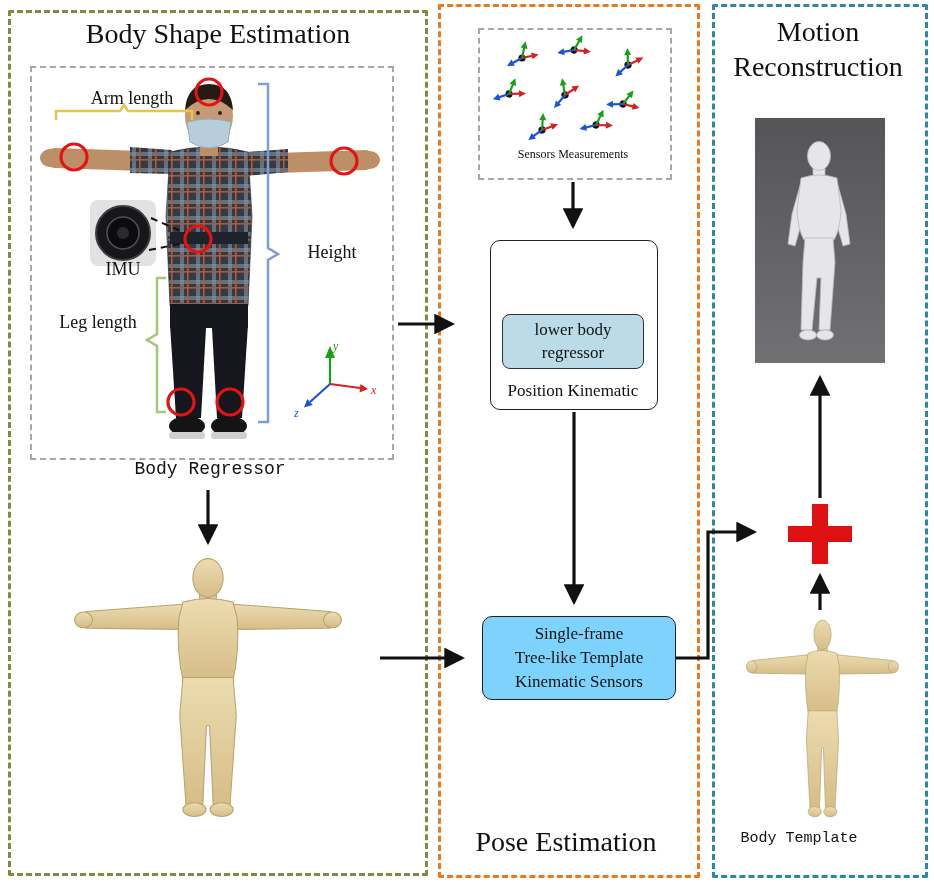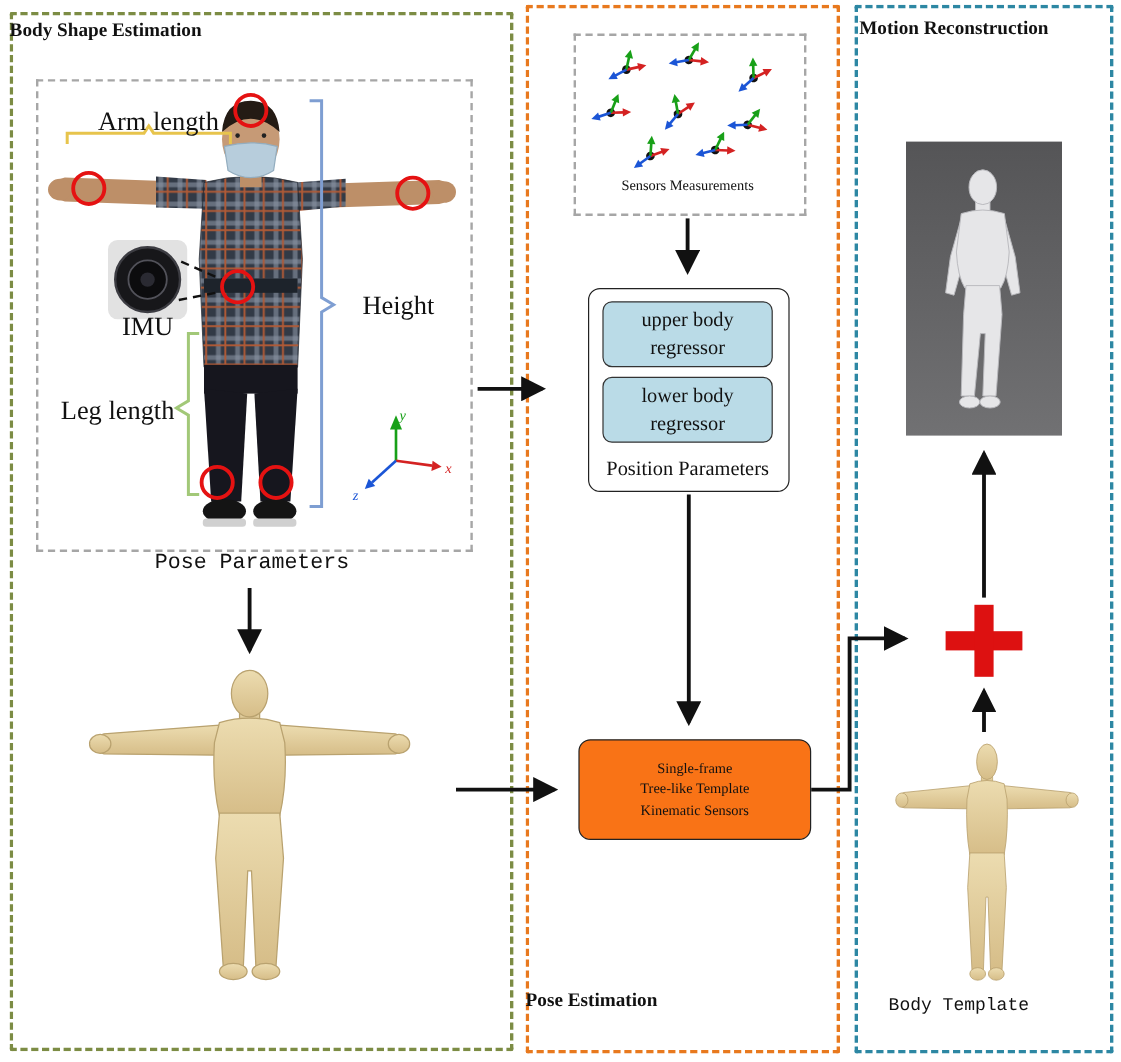--- a/index.html
+++ b/index.html
@@ -3,31 +3,31 @@
 <meta charset="utf-8">
 <style>
   html,body{margin:0;padding:0;background:#fff;}
   #canvas{position:relative;width:934px;height:885px;background:#fff;
           font-family:"Liberation Serif",serif;color:#111;overflow:hidden;}
   .abs{position:absolute;}
   .panel{position:absolute;border-style:dashed;border-width:3px;border-radius:2px;background:transparent;}
   .panel-green{border-color:#7c8c44;}
   .panel-orange{border-color:#e8791e;}
   .panel-blue{border-color:#2d87a3;}
-  .title{font-size:16px;font-weight:700;text-align:left;line-height:1.25;}
+  .title{font-size:28px;font-weight:400;text-align:center;line-height:1.25;}
   .mono-label{font-family:"Liberation Mono","DejaVu Sans Mono",monospace;font-size:18px;text-align:center;}
-  .anno{font-size:22px;text-align:center;}
+  .anno{font-size:18px;text-align:center;}
   .dash-box{position:absolute;border:2px dashed #a6a6a6;background:#fff;}
   .round-box{position:absolute;border:1.5px solid #222;border-radius:10px;background:#fff;}
   .sub-box{position:absolute;border:1px solid #333;border-radius:8px;background:#badbe7;
            display:flex;align-items:center;justify-content:center;text-align:center;
            font-size:17px;line-height:1.35;}
-  .solver-box{position:absolute;border:1.5px solid #222;border-radius:10px;background:#f97316;
+  .solver-box{position:absolute;border:1.5px solid #222;border-radius:10px;background:#7dd3fc;
            display:flex;flex-direction:column;align-items:center;justify-content:center;
-           font-size:12px;line-height:1.42;text-align:center;}
+           font-size:17px;line-height:1.42;text-align:center;}
   .caption{position:absolute;font-size:17px;text-align:center;}
   .fig-dark{position:absolute;background:linear-gradient(180deg,#555557 0%,#646466 55%,#717173 100%);}
   .plusbar{position:absolute;background:#dd1111;}
   svg{display:block;}
 </style>
 </head>
 <body>
 
 <div id="canvas">
 
@@ -130,23 +130,23 @@
       <polygon points="274,341.5 277.3,333 282.7,339" fill="#1b55d6"></polygon>
       <text x="303" y="284" font-size="12" font-style="italic" fill="#18a018">y</text>
       <text x="341" y="328" font-size="12" font-style="italic" fill="#d42222">x</text>
       <text x="264" y="351" font-size="12" font-style="italic" fill="#1b55d6">z</text>
     </g>
   </svg>
 
   <div class="abs anno" style="left:72px;top:88px;width:120px">Arm length</div>
   <div class="abs anno" style="left:298px;top:242px;width:68px">Height</div>
   <div class="abs anno" style="left:93px;top:259px;width:60px">IMU</div>
-  <div class="abs anno" style="left:46px;top:329px;width:104px">Leg length</div>
-
-  <div class="abs mono-label" style="left:30px;top:459px;width:360px">Pose Parameters</div>
+  <div class="abs anno" style="left:46px;top:312px;width:104px">Leg length</div>
+
+  <div class="abs mono-label" style="left:30px;top:459px;width:360px">Body Regressor</div>
 
   <svg class="abs" style="left:72px;top:556px" width="272" height="262" viewBox="0 0 260 250" preserveAspectRatio="none">
     <use href="#tpose"></use>
   </svg>
 
   <div class="panel panel-orange" style="left:438px;top:4px;width:256px;height:868px"></div>
 
   <div class="dash-box" style="left:478px;top:28px;width:190px;height:148px"></div>
   <svg class="abs" style="left:482px;top:32px" width="182" height="110" viewBox="0 0 182 110">
     <defs>
@@ -166,23 +166,22 @@
     <use href="#sensor" transform="translate(146,33) rotate(-14)"></use>
     <use href="#sensor" transform="translate(27,62) rotate(10)"></use>
     <use href="#sensor" transform="translate(83,63) rotate(-22)"></use>
     <use href="#sensor" transform="translate(141,72) rotate(26)"></use>
     <use href="#sensor" transform="translate(60,98) rotate(-8)"></use>
     <use href="#sensor" transform="translate(114,93) rotate(14)"></use>
   </svg>
   <div class="abs" style="left:478px;top:147px;width:190px;font-size:12px;text-align:center">Sensors Measurements</div>
 
   <div class="round-box" style="left:490px;top:240px;width:166px;height:168px"></div>
-  <div class="sub-box" style="left:502px;top:251px;width:142px;height:55px;padding:0 14px;box-sizing:border-box">upper body regressor</div>
   <div class="sub-box" style="left:502px;top:314px;width:142px;height:55px;padding:0 29px;box-sizing:border-box">lower body regressor</div>
-  <div class="caption" style="left:490px;top:381px;width:166px">Position Parameters</div>
+  <div class="caption" style="left:490px;top:381px;width:166px">Position Kinematic</div>
 
   <div class="solver-box" style="left:482px;top:616px;width:192px;height:82px">
     <span>Single-frame</span>
     <span>Tree-like Template</span>
     <span>Kinematic Sensors</span>
   </div>
 
   <div class="abs title" style="left:438px;top:824px;width:256px">Pose Estimation</div>
 
   <div class="panel panel-blue" style="left:712px;top:4px;width:210px;height:868px"></div>

